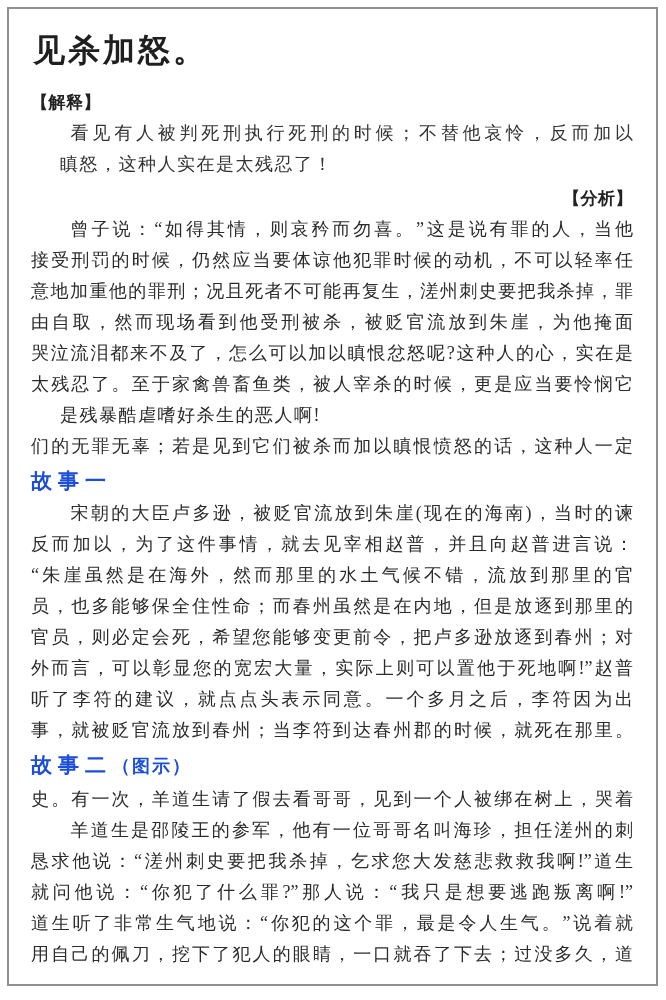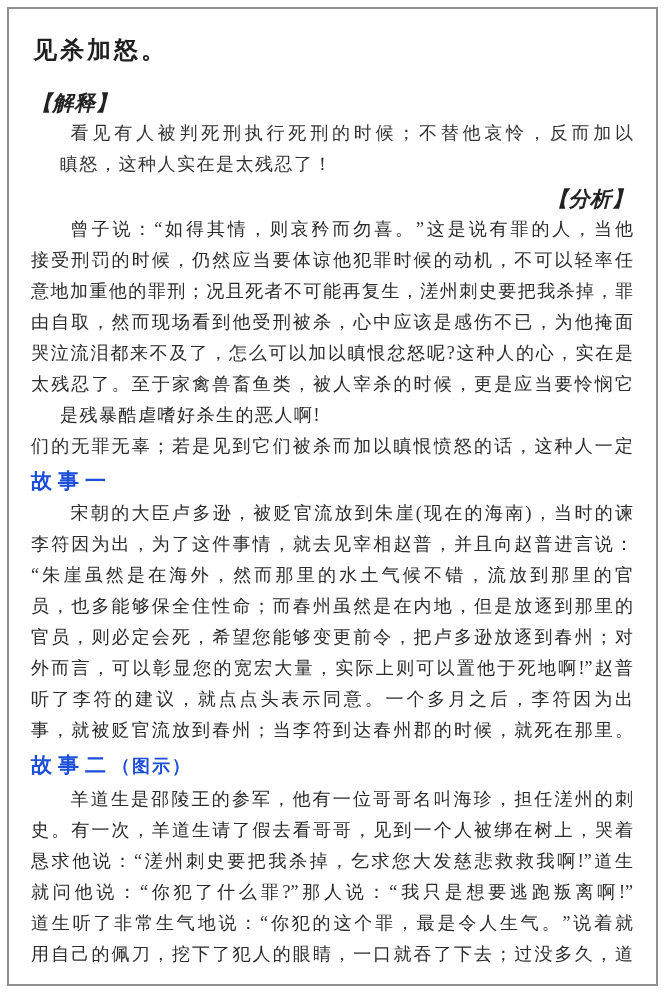--- a/index.html
+++ b/index.html
@@ -21,36 +21,35 @@
     width: 651px;
     height: 979px;
     box-sizing: border-box;
     border: 2px solid #8f8f8f;
     background: #ffffff;
     padding: 21px 23px 0 22px;
     overflow: hidden;
   }
   .title {
     font-family: "Liberation Sans", "DejaVu Sans", sans-serif;
-    font-size: 24px;
+    font-size: 32px;
     line-height: 40px;
     font-weight: 600;
     letter-spacing: 3px;
     color: #1f1f1f;
     margin: 0 0 18px 2px;
   }
   .sections { }
   .bracket-heading {
     font-family: "Liberation Sans", "DejaVu Sans", sans-serif;
-    font-size: 21px;
+    font-size: 17px;
     line-height: 30px;
     font-weight: 700;
     color: #222222;
     letter-spacing: 0.5px;
-    font-style: italic;
   }
   .sections > .bracket-heading:not(:first-child) { margin-top: 4px; text-align: right; }
   .story-heading {
     font-family: "Liberation Sans", "DejaVu Sans", sans-serif;
     font-size: 21px;
     line-height: 31px;
     font-weight: 700;
     color: #1d4ed8;
     letter-spacing: 6px;
     margin-top: 3px;
@@ -91,40 +90,40 @@
       <div class="bracket-heading"><span>【解释】</span></div>
       <div class="paragraph kai">
         <div class="line indent fill">看见有人被判死刑执行死刑的时候；不替他哀怜，反而加以</div>
         <div class="line last">瞋怒，这种人实在是太残忍了！</div>
       </div>
       <div class="bracket-heading"><span>【分析】</span></div>
       <div class="paragraph song">
         <div class="line indent fill">曾子说：“如得其情，则哀矜而勿喜。”这是说有罪的人，当他</div>
         <div class="line fill">接受刑罚的时候，仍然应当要体谅他犯罪时候的动机，不可以轻率任</div>
         <div class="line fill">意地加重他的罪刑；况且死者不可能再复生，溠州刺史要把我杀掉，罪</div>
-        <div class="line fill">由自取，然而现场看到他受刑被杀，心中应该是感伤不已，为他掩面</div>
+        <div class="line fill">由自取，然而现场看到他受刑被杀，被贬官流放到朱崖，为他掩面</div>
         <div class="line fill">哭泣流泪都来不及了，怎么可以加以瞋恨忿怒呢?这种人的心，实在是</div>
         <div class="line fill">太残忍了。至于家禽兽畜鱼类，被人宰杀的时候，更是应当要怜悯它</div>
         <div class="line last">是残暴酷虐嗜好杀生的恶人啊!</div>
         <div class="line fill">们的无罪无辜；若是见到它们被杀而加以瞋恨愤怒的话，这种人一定</div>
       </div>
       <div class="story-heading"><span>故事一</span></div>
       <div class="paragraph song story">
         <div class="line indent fill">宋朝的大臣卢多逊，被贬官流放到朱崖(现在的海南)，当时的谏</div>
-        <div class="line fill">李符因为出，为了这件事情，就去见宰相赵普，并且向赵普进言说：</div>
+        <div class="line fill">反而加以，为了这件事情，就去见宰相赵普，并且向赵普进言说：</div>
         <div class="line fill">“朱崖虽然是在海外，然而那里的水土气候不错，流放到那里的官</div>
         <div class="line fill">员，也多能够保全住性命；而春州虽然是在内地，但是放逐到那里的</div>
         <div class="line fill">官员，则必定会死，希望您能够变更前令，把卢多逊放逐到春州；对</div>
         <div class="line fill">外而言，可以彰显您的宽宏大量，实际上则可以置他于死地啊!”赵普</div>
         <div class="line fill">听了李符的建议，就点点头表示同意。一个多月之后，李符因为出</div>
         <div class="line fill">事，就被贬官流放到春州；当李符到达春州郡的时候，就死在那里。</div>
       </div>
       <div class="story-heading"><span>故事二</span><span class="sub">（图示）</span></div>
       <div class="paragraph song story">
+        <div class="line fill">史。有一次，羊道生请了假去看哥哥，见到一个人被绑在树上，哭着</div>
         <div class="line indent fill">羊道生是邵陵王的参军，他有一位哥哥名叫海珍，担任溠州的刺</div>
-        <div class="line fill">史。有一次，羊道生请了假去看哥哥，见到一个人被绑在树上，哭着</div>
         <div class="line fill">恳求他说：“溠州刺史要把我杀掉，乞求您大发慈悲救救我啊!”道生</div>
         <div class="line fill">就问他说：“你犯了什么罪?”那人说：“我只是想要逃跑叛离啊!”</div>
         <div class="line fill">道生听了非常生气地说：“你犯的这个罪，最是令人生气。”说着就</div>
         <div class="line fill">用自己的佩刀，挖下了犯人的眼睛，一口就吞了下去；过没多久，道</div>
       </div>
     </div>
 </div>
 
 </body></html>

